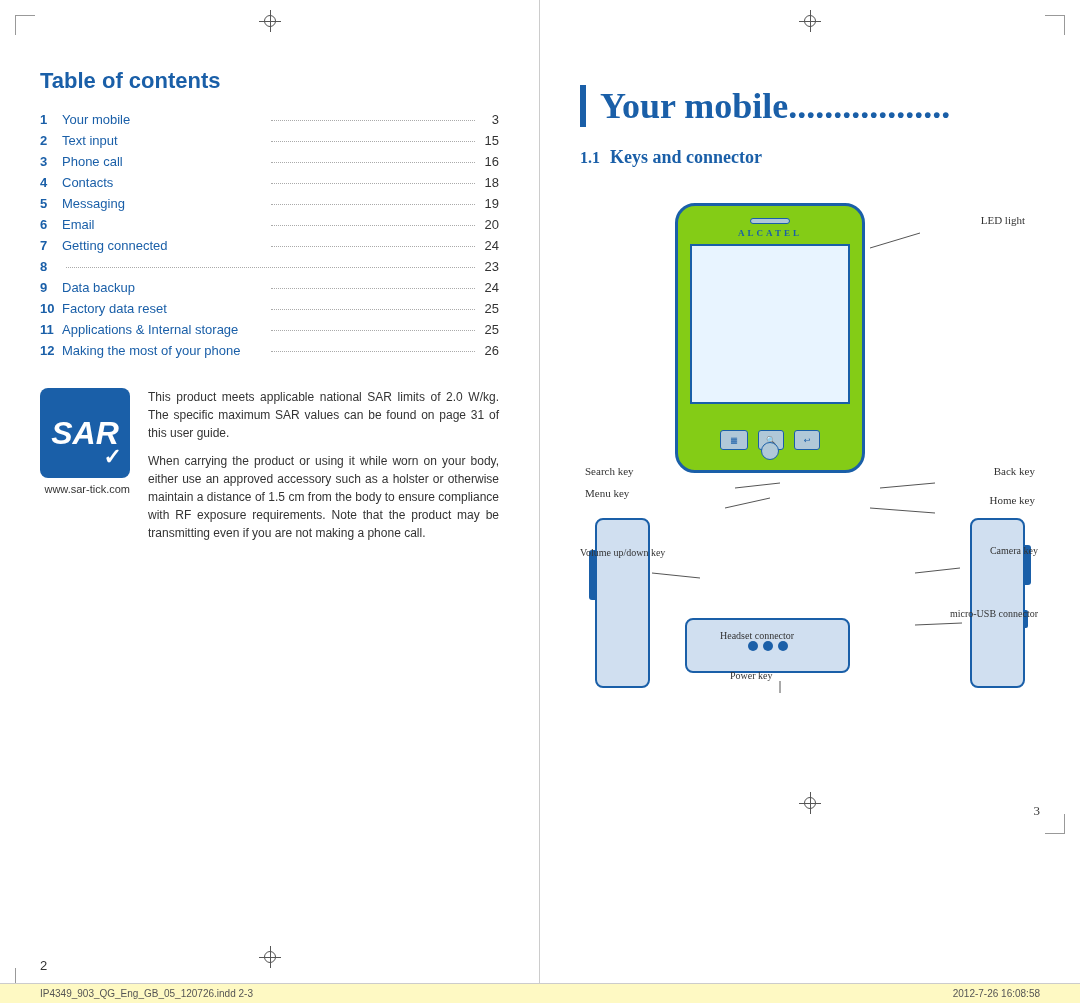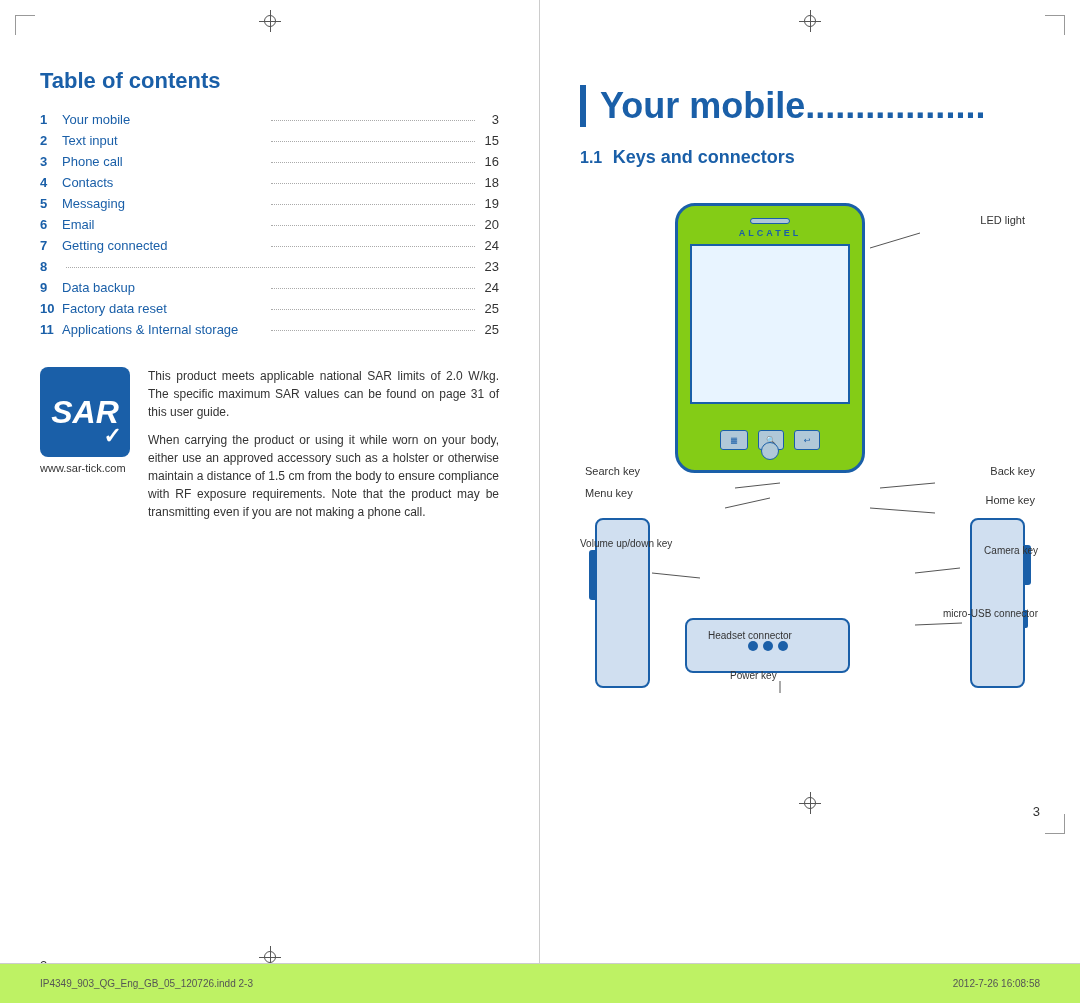--- a/index.html
+++ b/index.html
@@ -20,20 +20,21 @@
       height: 1003px;
       border-right: 1px solid #ccc;
       padding: 40px 40px 30px 40px;
     }
     .page-right {
       position: absolute;
       right: 0; top: 0;
       width: 540px;
       height: 849px;
       padding: 40px 40px 30px 40px;
+      font-family: Liberation Serif, serif;
     }
 
     
     .corner-mark {
       position: absolute;
       width: 20px;
       height: 20px;
       border-color: #999;
       border-style: solid;
     }
@@ -113,21 +114,21 @@
       position: absolute;
       bottom: 8px;
       right: 8px;
       color: #fff;
       font-size: 22px;
       font-weight: bold;
     }
     .sar-website {
       font-size: 11px;
       color: #333;
-      text-align: left;
+      text-align: right;
       margin-top: 5px;
     }
     .sar-desc {
       font-size: 12px;
       color: #333;
       line-height: 1.5;
       text-align: justify;
     }
 
     
@@ -297,20 +298,26 @@
         <span class="toc-text">Factory data reset</span>
         <span class="toc-dots"></span>
         <span class="toc-page">25</span>
       </div>
         <div class="toc-item">
         <span class="toc-num">11</span>
         <span class="toc-text">Applications &amp; Internal storage</span>
         <span class="toc-dots"></span>
         <span class="toc-page">25</span>
       </div>
+        <div class="toc-item">
+        <span class="toc-num">12</span>
+        <span class="toc-text">Making the most of your phone</span>
+        <span class="toc-dots"></span>
+        <span class="toc-page">26</span>
+      </div>
       </div>
   </div>
 
   <div class="sar-section">
     <div class="sar-logo">
       <div class="sar-logo-box">
         <span class="sar-text-big">SAR</span>
         <span class="sar-checkmark">✓</span>
       </div>
       <div class="sar-website">www.sar-tick.com</div>
@@ -343,21 +350,21 @@
       <div style="position:absolute;width:1px;height:22px;left:11px;top:0;background:#555;"></div>
       <div style="position:absolute;height:1px;width:22px;top:11px;left:0;background:#555;"></div>
       <div style="position:absolute;width:12px;height:12px;border:1px solid #555;border-radius:50%;top:5px;left:5px;"></div>
     </div>
   </div>
 
   <div style="margin-top:45px;">
     <h1 class="right-page-title">Your mobile..................</h1>
     <div style="margin-bottom: 10px;">
       <span class="section-num">1.1</span>
-      <span style="color:#1a5fa8; font-size:18px; font-weight:bold;">Keys and connectors</span>
+      <span style="color:#1a5fa8; font-size:18px; font-weight:bold;">Keys and connector</span>
     </div>
   </div>
 
   <div class="phone-diagram" style="margin-top:10px; position:relative; width:460px; height:520px;">
 
     <svg class="diagram-lines" viewBox="0 0 460 520">
 
       <line x1="290" y1="55" x2="340" y2="40" stroke="#555" stroke-width="1"></line>
 
       <line x1="200" y1="290" x2="155" y2="295" stroke="#555" stroke-width="1"></line>
@@ -418,21 +425,21 @@
     </div>
 
     <div style="position:absolute; top:312px; right:5px;">
       <span style="font-size:11px; color:#333;">Home key</span>
     </div>
 
     <div style="position:absolute; top:340px; left:15px; width:55px; height:170px; border:2px solid #1a5fa8; border-radius:8px; background:#d0dff0;">
 
       <div style="position:absolute; top:30px; left:-8px; width:8px; height:50px; background:#1a5fa8; border-radius:3px 0 0 3px;"></div>
     </div>
-    <div style="position:absolute; top:355px; left:0px;">
+    <div style="position:absolute; top:364px; left:0px;">
       <span style="font-size:10px; color:#333;">Volume up/down key</span>
     </div>
 
     <div style="position:absolute; top:340px; right:15px; width:55px; height:170px; border:2px solid #1a5fa8; border-radius:8px; background:#d0dff0;">
 
       <div style="position:absolute; top:25px; right:-8px; width:8px; height:40px; background:#1a5fa8; border-radius:0 3px 3px 0;"></div>
 
       <div style="position:absolute; top:90px; right:-5px; width:5px; height:18px; background:#1a5fa8; border-radius:0 2px 2px 0;"></div>
     </div>
     <div style="position:absolute; top:362px; right:2px;">
@@ -442,28 +449,28 @@
       <span style="font-size:10px; color:#333;">micro-USB connector</span>
     </div>
 
     <div style="position:absolute; bottom:25px; left:105px; width:165px; height:55px; border:2px solid #1a5fa8; border-radius:8px; background:#d0dff0; display:flex; align-items:center; justify-content:center;">
       <div style="display:flex;gap:5px;align-items:center;">
         <div style="width:10px;height:10px;border-radius:50%;background:#1a5fa8;"></div>
         <div style="width:10px;height:10px;border-radius:50%;background:#1a5fa8;"></div>
         <div style="width:10px;height:10px;border-radius:50%;background:#1a5fa8;"></div>
       </div>
     </div>
-    <div style="position:absolute; bottom:55px; left:128px;">
+    <div style="position:absolute; bottom:55px; left:140px;">
       <span style="font-size:10px; color:#333;">Headset connector</span>
     </div>
     <div style="position:absolute; bottom:15px; left:150px;">
       <span style="font-size:10px; color:#333;text-align:right;">Power key</span>
     </div>
 
   </div>
 
   <div class="page-num-right">3</div>
 </div>
 
-<div style="position:absolute; bottom:0; left:0; right:0; border-top:1px solid #ccc; display:flex; justify-content:space-between; padding:2px 40px; font-size:10px; color:#555; background:#bef264; height:40px; align-items:center;">
+<div style="position:absolute; bottom:0; left:0; right:0; border-top:1px solid #ccc; display:flex; justify-content:space-between; padding:2px 40px; font-size:10px; color:#555; background:#fef9c3; height:20px; align-items:center;">
   <span>IP4349_903_QG_Eng_GB_05_120726.indd  2-3</span>
   <span>2012-7-26  16:08:58</span>
 </div>
 
 </body></html>

